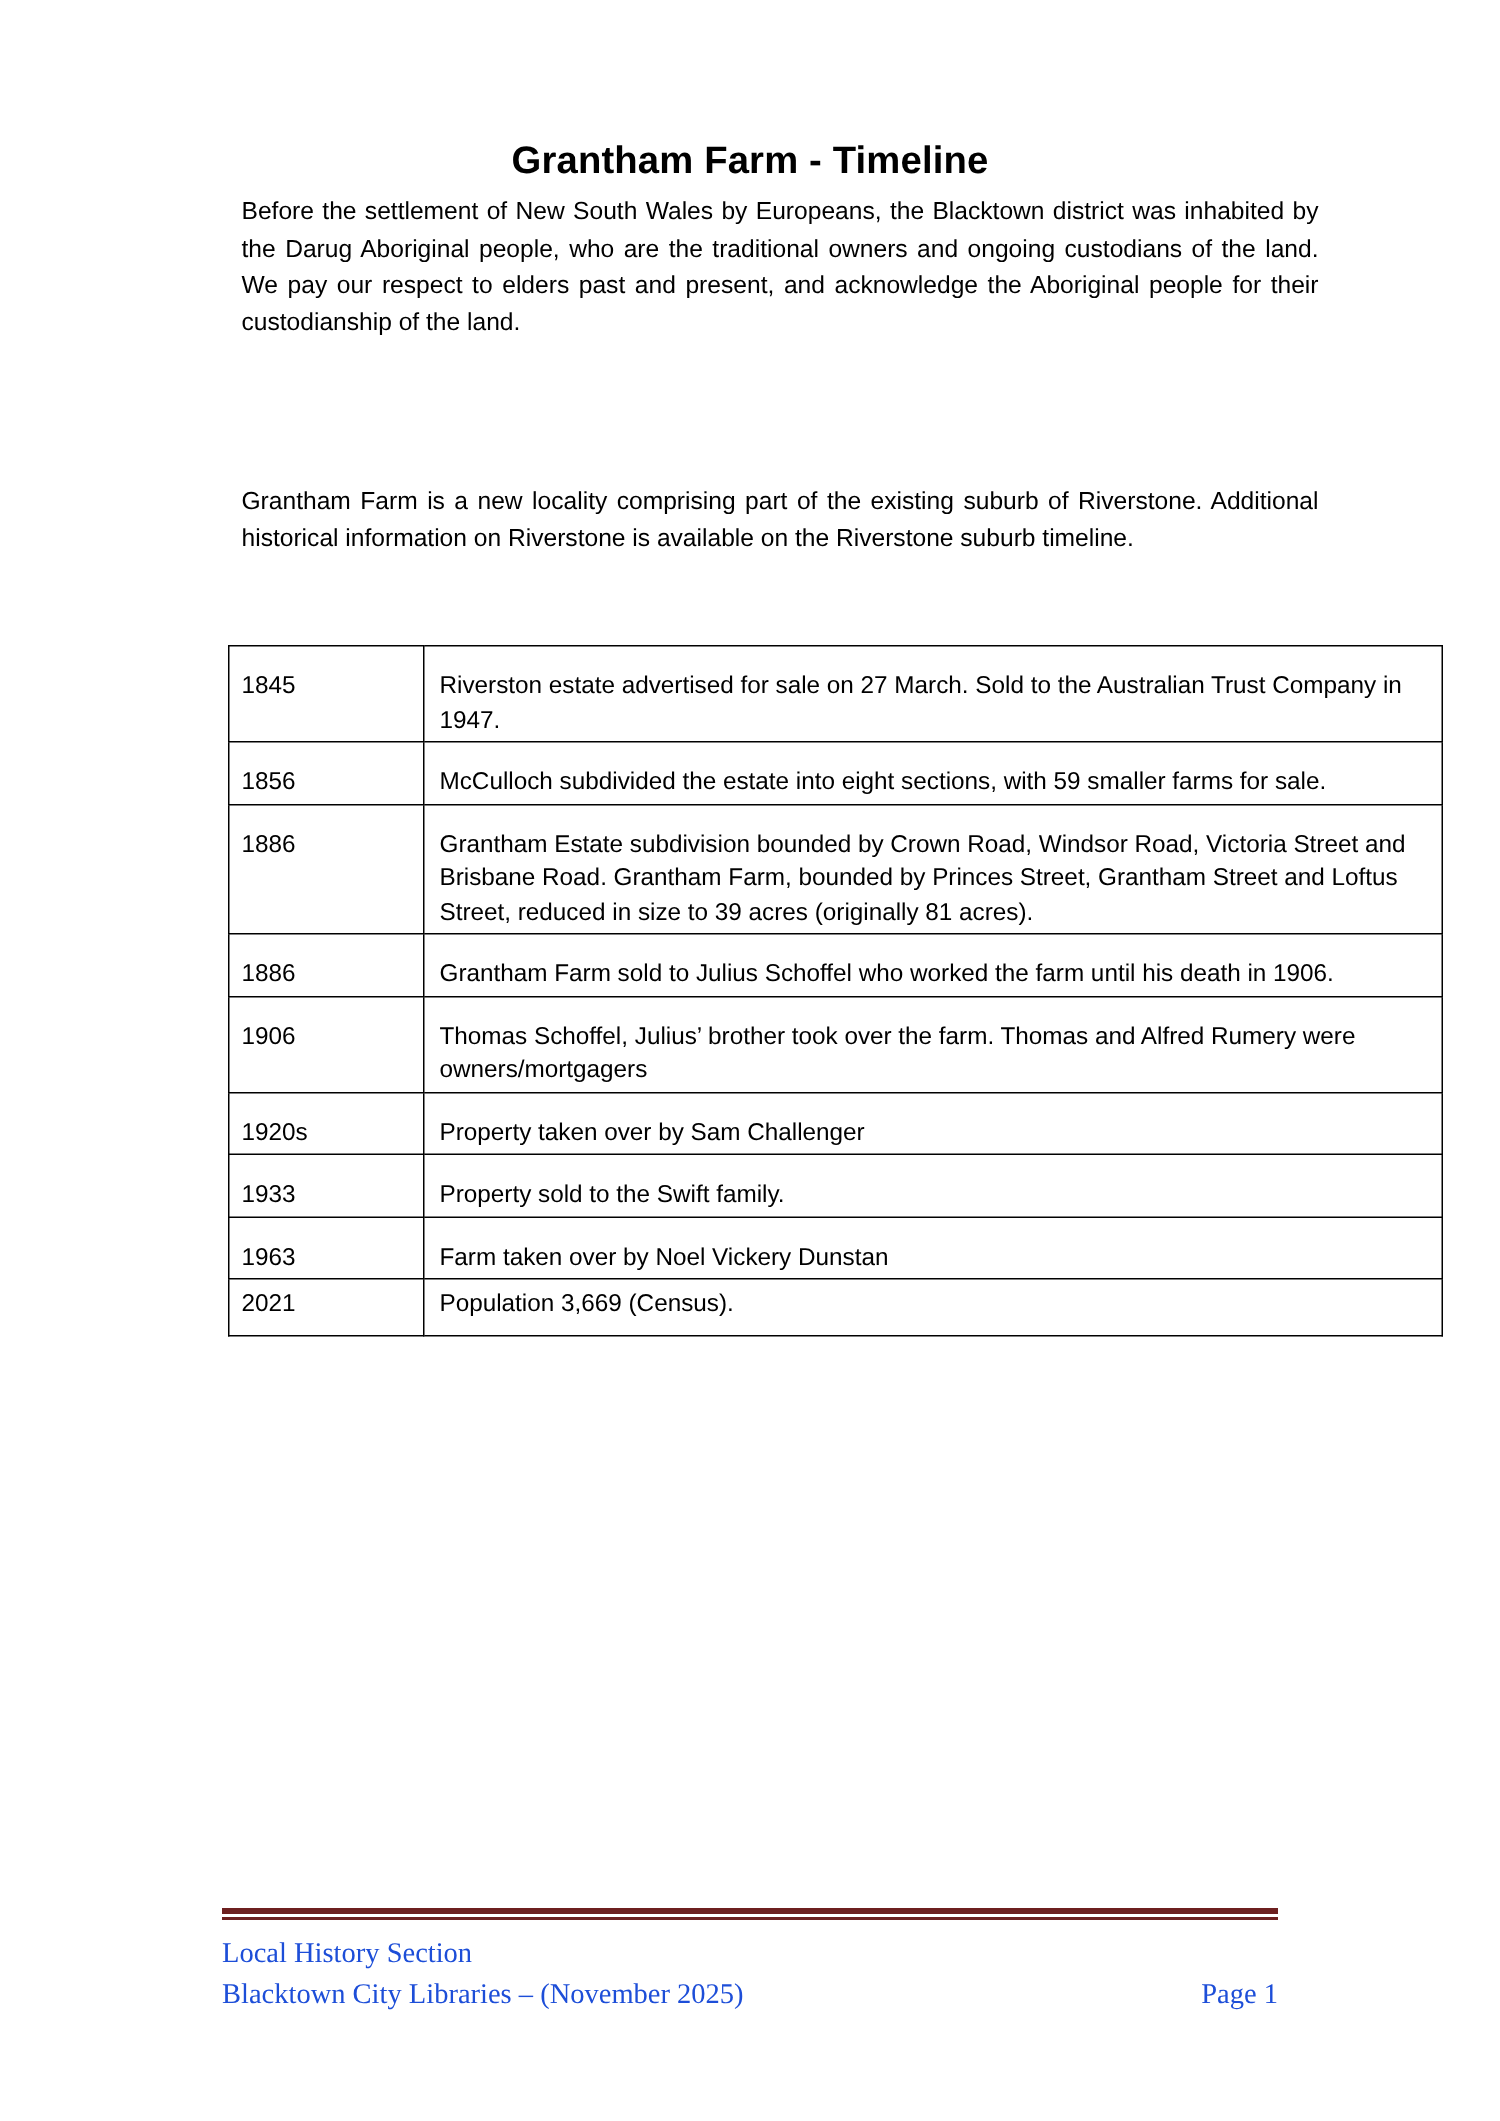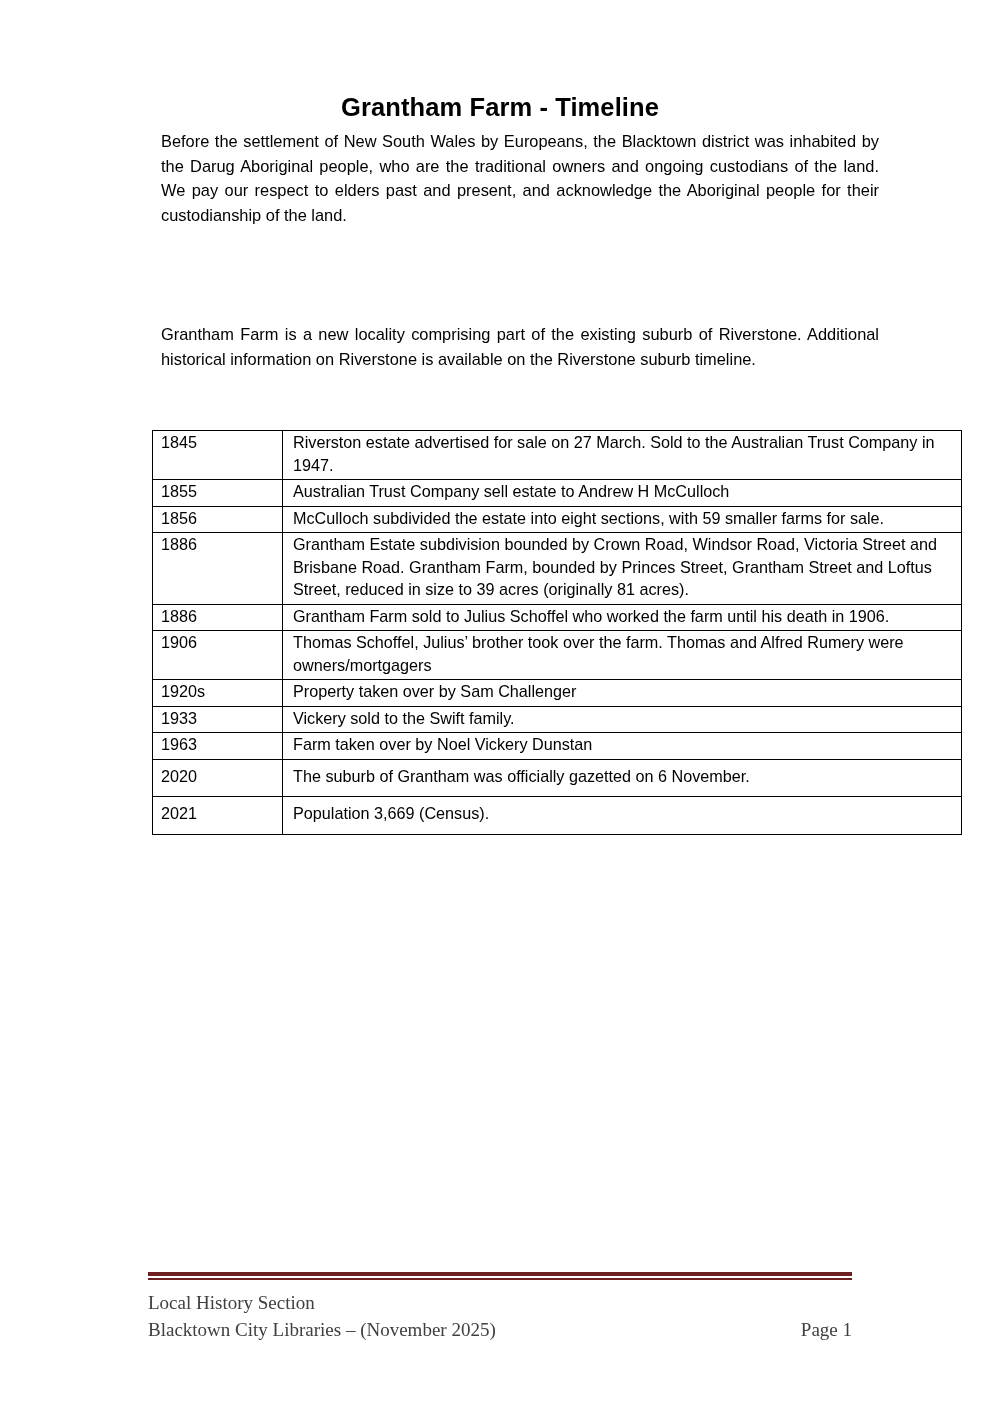--- a/index.html
+++ b/index.html
@@ -62,21 +62,21 @@
     border-collapse: collapse;
     width: 777px;
     table-layout: fixed;
     font-size: 16.2px;
     font-family: "Liberation Sans", sans-serif;
   }
   table.timeline td {
     border: 1px solid #000000;
     vertical-align: top;
     line-height: 22.5px;
-    padding: 0 6px 3px 8px;
+    padding: 15px 6px 3px 8px;
   }
   table.timeline td.year {
     width: 115px;
   }
   table.timeline td.event {
     width: 662px;
     padding-left: 10px;
   }
   table.timeline tr.tall td {
     padding-top: 5px;
@@ -103,21 +103,21 @@
   .footer-rule-thin {
     height: 2px;
     background: #7a2b2b;
     width: 100%;
   }
   .footer-text {
     margin-top: 9px;
     font-family: "Liberation Serif", serif;
     font-size: 19px;
     line-height: 27px;
-    color: #404040;
+    color: #1d4ed8;
     position: relative;
   }
   .footer-line { display: block; }
   .footer-page {
     position: absolute;
     right: 0;
     top: 27px;
     font-family: "Liberation Serif", serif;
     font-size: 19px;
     line-height: 27px;
@@ -140,24 +140,20 @@
   </div>
 
   <div class="timeline-wrap">
     <table class="timeline">
       <tbody id="timeline-body">
           <tr>
             <td class="year">1845</td>
             <td class="event">Riverston estate advertised for sale on 27 March. Sold to the Australian Trust Company in 1947.</td>
           </tr>
           <tr>
-            <td class="year">1855</td>
-            <td class="event">Australian Trust Company sell estate to Andrew H McCulloch</td>
-          </tr>
-          <tr>
             <td class="year">1856</td>
             <td class="event">McCulloch subdivided the estate into eight sections, with 59 smaller farms for sale.</td>
           </tr>
           <tr>
             <td class="year">1886</td>
             <td class="event">Grantham Estate subdivision bounded by Crown Road, Windsor Road, Victoria Street and Brisbane Road.  Grantham Farm, bounded by Princes Street, Grantham Street and Loftus Street, reduced in size to 39 acres (originally 81 acres).</td>
           </tr>
           <tr>
             <td class="year">1886</td>
             <td class="event">Grantham Farm sold to Julius Schoffel who worked the farm until his death in 1906.</td>
@@ -165,29 +161,25 @@
           <tr>
             <td class="year">1906</td>
             <td class="event">Thomas Schoffel, Julius’ brother took over the farm.  Thomas and Alfred Rumery were owners/mortgagers</td>
           </tr>
           <tr>
             <td class="year">1920s</td>
             <td class="event">Property taken over by Sam Challenger</td>
           </tr>
           <tr>
             <td class="year">1933</td>
-            <td class="event">Vickery sold to the Swift family.</td>
+            <td class="event">Property sold to the Swift family.</td>
           </tr>
           <tr>
             <td class="year">1963</td>
             <td class="event">Farm taken over by Noel Vickery Dunstan</td>
-          </tr>
-          <tr class="tall">
-            <td class="year">2020</td>
-            <td class="event">The suburb of Grantham was officially gazetted on 6 November.</td>
           </tr>
           <tr class="tall">
             <td class="year">2021</td>
             <td class="event">Population 3,669 (Census).</td>
           </tr>
         </tbody>
     </table>
   </div>
 
   <div class="footer">

